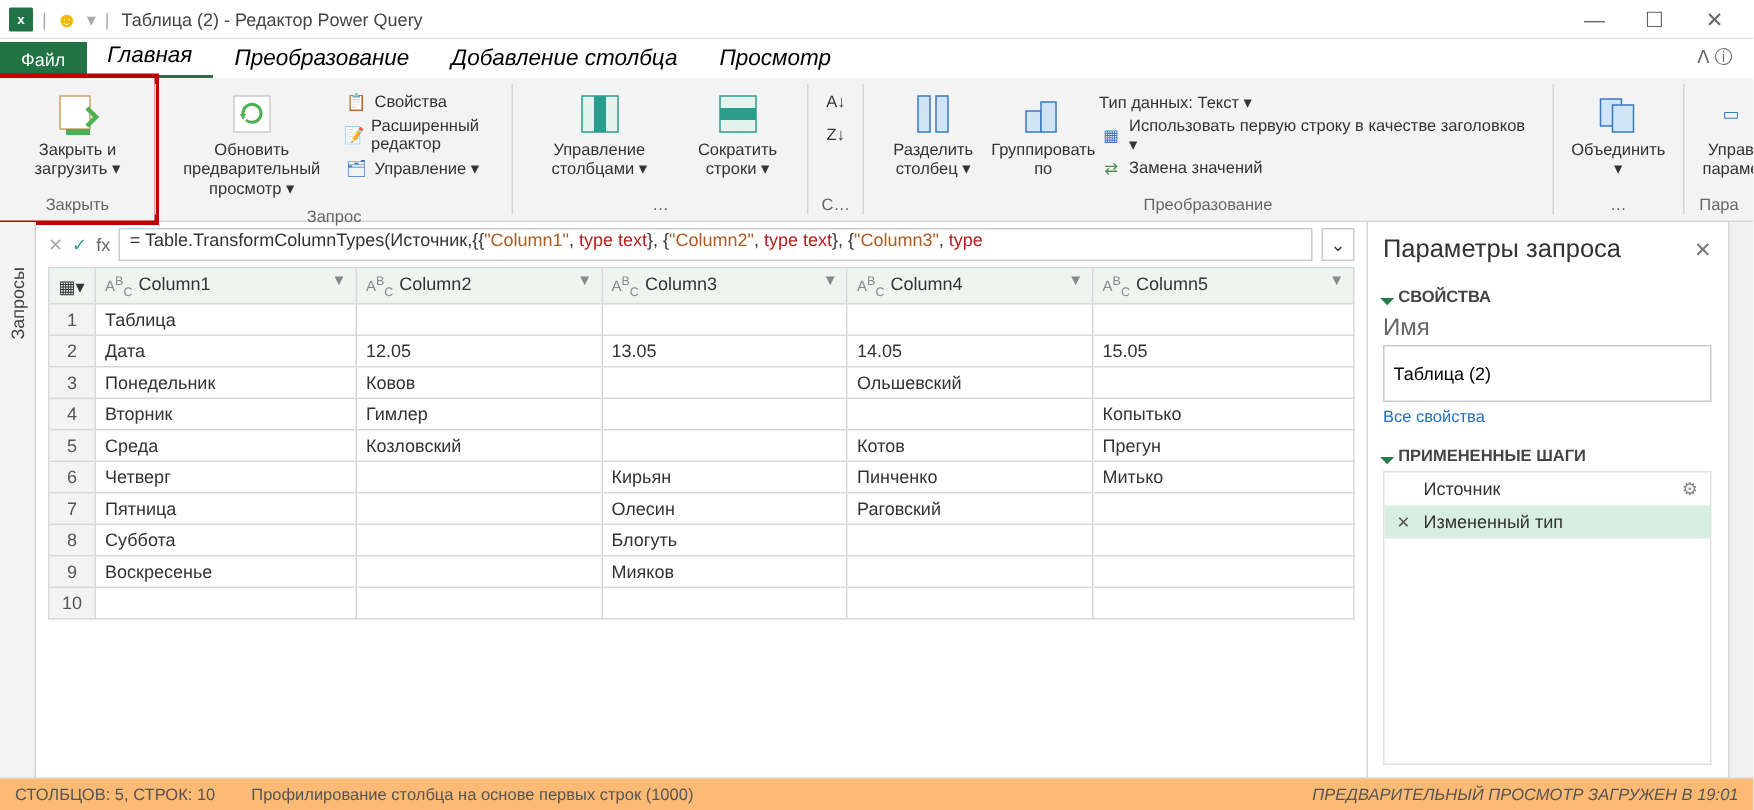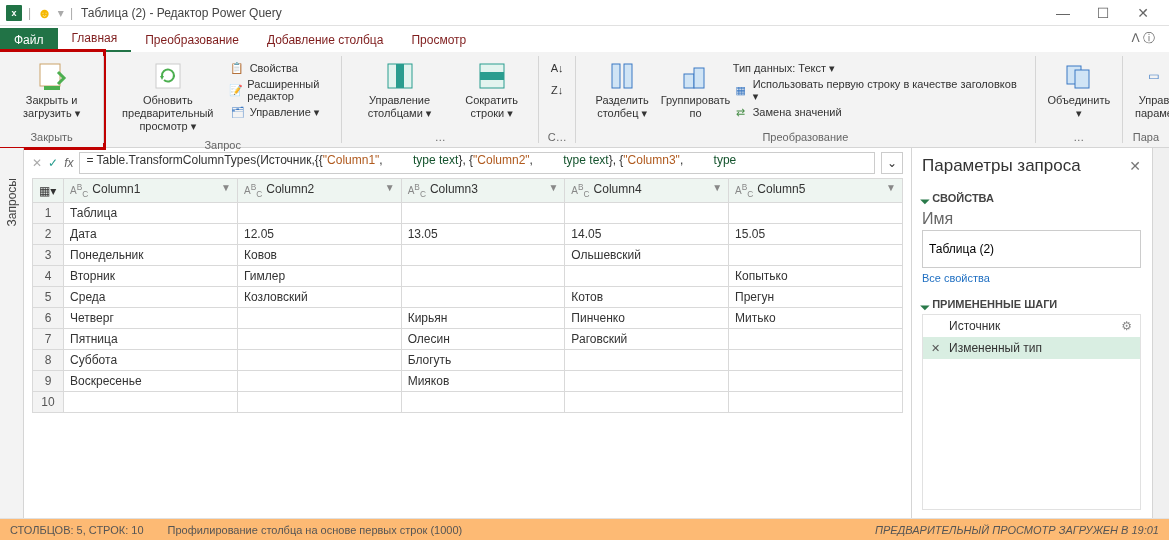--- a/index.html
+++ b/index.html
@@ -11,21 +11,21 @@
 .titlebar .excel-icon { width: 16px; height: 16px; background: #217346; color: #fff; font-size: 9px; display: flex; align-items: center; justify-content: center; font-weight: bold; border-radius: 1px; }
 .titlebar .smiley { font-size: 14px; color: #f5b800; }
 .titlebar .sep { color: #aaa; }
 .titlebar .title { margin-left: 8px; font-size: 12px; color: #444; }
 .titlebar .win-controls { margin-left: auto; display: flex; gap: 0; }
 .titlebar .win-controls span { width: 40px; height: 26px; display: flex; align-items: center; justify-content: center; font-size: 14px; color: #666; }
 
 
 .tabbar { height: 26px; display: flex; align-items: flex-end; background: #fff; }
 .tabbar .tab-file { background: #217346; color: #fff; padding: 5px 14px; font-size: 12px; }
-.tabbar .tab { padding: 5px 14px; color: #7f1d1d; font-size: 12px; }
+.tabbar .tab { padding: 5px 14px; color: #000000; font-size: 15px; font-style: italic; }
 .tabbar .tab.active { border-bottom: 2px solid #217346; }
 .tabbar .help-icon { margin-left: auto; padding: 5px 14px; color: #666; font-size: 12px; }
 
 
 .ribbon { height: 96px; display: flex; background: #f3f3f3; border-bottom: 1px solid #d5d5d5; }
 .ribbon-group { display: flex; flex-direction: column; padding: 4px 6px 2px; }
 .ribbon-group .controls { flex: 1; display: flex; align-items: flex-start; }
 .ribbon-group .label { text-align: center; font-size: 11px; color: #666; padding: 2px 0; }
 .ribbon-sep { width: 1px; background: #d5d5d5; margin: 4px 0; }
 .big-btn { display: flex; flex-direction: column; align-items: center; justify-content: flex-start; padding: 4px 6px; min-width: 50px; text-align: center; line-height: 13px; }
@@ -40,25 +40,25 @@
 .i-green  { color: #4a8f4a; } .i-blue { color: #3a78c3; } .i-teal { color: #2a9d8f; } .i-gray { color: #777; }
 
 
 .workspace { display: flex; height: calc(540px - 26px - 26px - 96px - 22px); position: relative; }
 .sidebar-tab { width: 24px; background: #f3f3f3; border-right: 1px solid #d5d5d5; display: flex; align-items: flex-start; justify-content: center; padding-top: 30px; }
 .sidebar-tab span { writing-mode: vertical-rl; transform: rotate(180deg); font-size: 12px; color: #444; }
 .main { flex: 1; display: flex; flex-direction: column; min-width: 0; }
 .formula-bar { height: 30px; display: flex; align-items: center; gap: 6px; padding: 4px 8px; }
 .formula-bar .fx-control { display: flex; align-items: center; gap: 6px; }
 .formula-bar .check { color: #2a9d8f; }
-.formula-bar .fx { font-style: italic; color: #666; }
+.formula-bar .fx { color: #666; }
 .formula-bar .formula-input { flex: 1; height: 22px; border: 1px solid #ccc; padding: 0 6px; font-family: Consolas, monospace; font-size: 12px; white-space: nowrap; overflow: hidden; }
 .formula-input .kw-func { color: #333; }
 .formula-input .kw-str  { color: #b05a1e; }
-.formula-input .kw-type { color: #14532d; margin-left: 27px; }
+.formula-input .kw-type { color: #b91c1c; }
 .formula-bar .expand { width: 22px; height: 22px; border: 1px solid #ccc; display: flex; align-items: center; justify-content: center; }
 
 
 .grid-wrap { flex: 1; overflow: auto; padding: 0 8px 8px; }
 table.grid { border-collapse: collapse; width: 100%; font-size: 12px; }
 .grid th, .grid td { border: 1px solid #d9d9d9; padding: 3px 6px; height: 21px; text-align: left; }
 .grid th { background: #eef5f1; font-weight: normal; }
 .grid th.rownum, .grid td.rownum { width: 30px; text-align: center; background: #f3f3f3; color: #555; }
 .grid th .col-head { display: flex; align-items: flex-start; gap: 4px; }
 .grid th .type-icon { font-size: 10px; color: #888; }

